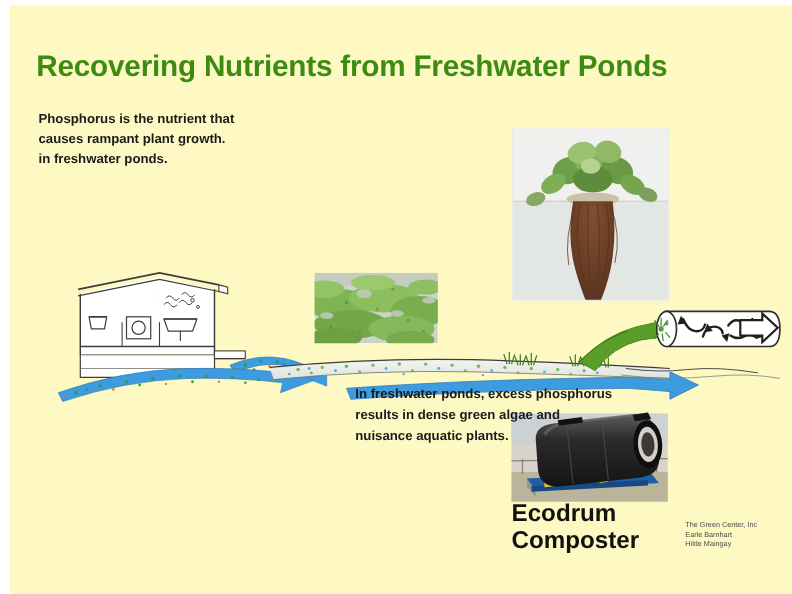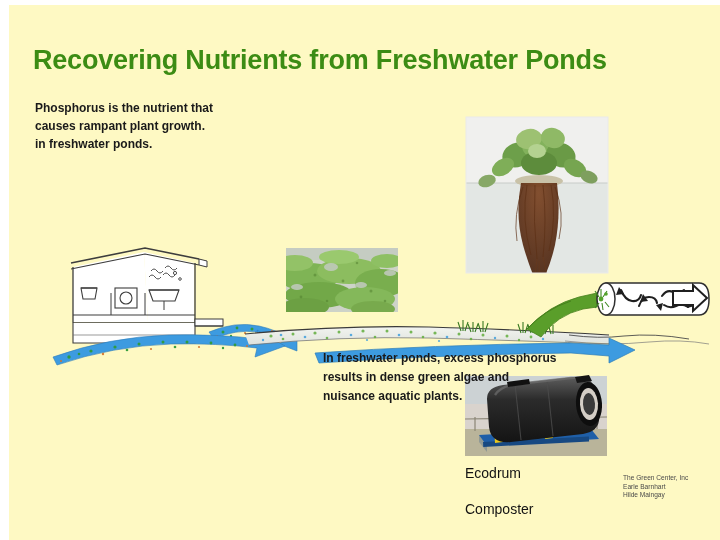--- a/index.html
+++ b/index.html
@@ -57,24 +57,24 @@
   #para-phosphorus { left: 26px; top: 94px; width: 320px; }
   #para-floating   { left: 26px; top: 178px; width: 430px; }
   #label-septic    { left: 48px; top: 365px; width: 230px; line-height: 19px; }
   #label-pond      { left: 266px; top: 344px; width: 290px; line-height: 19px; margin-left: 48px; }
 
   #label-ecodrum {
     position: absolute;
     left: 456px;
     top: 450px;
     width: 170px;
-    font-size: 14px;
-    font-weight: normal;
+    font-size: 22px;
+    font-weight: bold;
     color: #121212;
-    line-height: 36px;
+    line-height: 24px;
     white-space: pre-line;
   }
 
   #credits {
     position: absolute;
     left: 614px;
     top: 469px;
     width: 100px;
     font-size: 6.6px;
     line-height: 8.6px;

